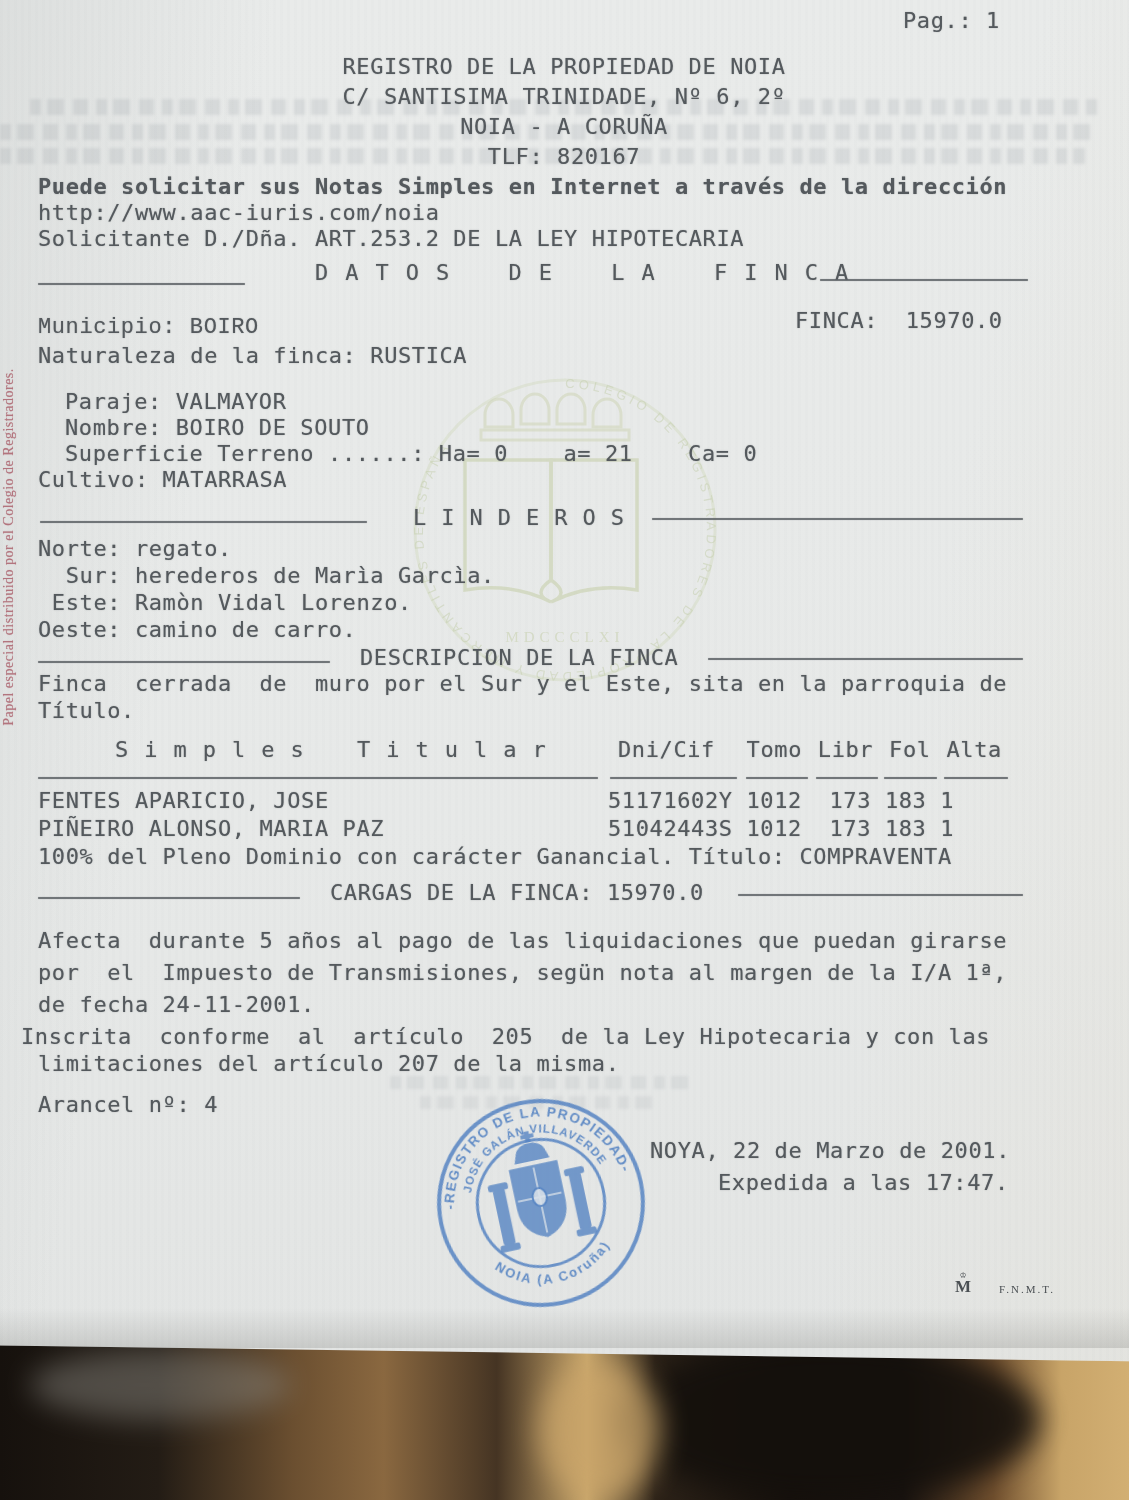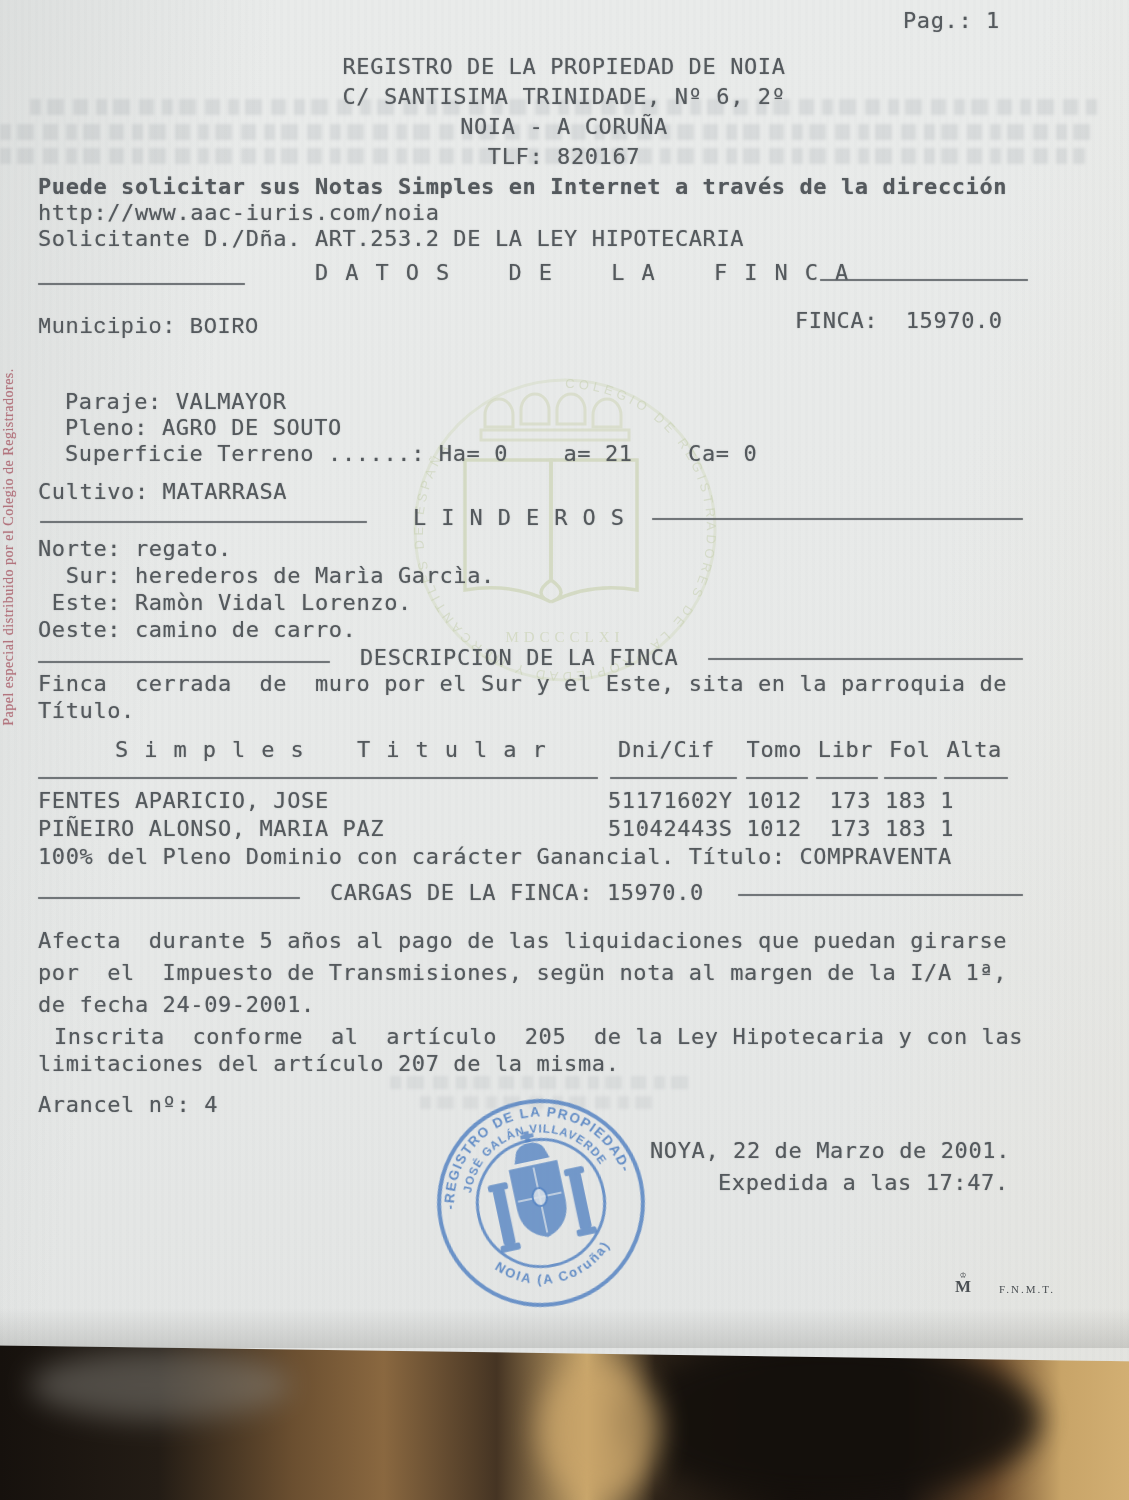--- a/index.html
+++ b/index.html
@@ -128,24 +128,25 @@
     <div class="t" style="left:38px;top:174px;font-weight:bold;">Puede solicitar sus Notas Simples en Internet a través de la dirección</div>
     <div class="t" style="left:38px;top:200px;">http://www.aac-iuris.com/noia</div>
     <div class="t" style="left:38px;top:226px;">Solicitante D./Dña. ART.253.2 DE LA LEY HIPOTECARIA</div>
 
     <div class="rule" style="left:38px;top:283px;width:207px;"></div>
     <div class="t sp17" style="left:267px;top:260px;margin-left:48px;">DATOS DE LA FINCA</div>
     <div class="rule" style="left:820px;top:279px;width:208px;"></div>
 
     <div class="t" style="left:795px;top:308px;">FINCA:  15970.0</div>
     <div class="t" style="left:38px;top:315px;font-family:Liberation Mono, monospace;">Municipio: BOIRO</div>
+    <div class="t" style="left:38px;top:343px;">Naturaleza de la finca: RUSTICA</div>
     <div class="t" style="left:65px;top:389px;">Paraje: VALMAYOR</div>
-    <div class="t" style="left:65px;top:415px;">Pleno: AGRO DE SOUTO</div>
+    <div class="t" style="left:65px;top:415px;">Nombre: BOIRO DE SOUTO</div>
     <div class="t" style="left:65px;top:441px;">Superficie Terreno ......: Ha= 0    a= 21    Ca= 0</div>
-    <div class="t" style="left:38px;top:467px;margin-top:12px;">Cultivo: MATARRASA</div>
+    <div class="t" style="left:38px;top:467px;">Cultivo: MATARRASA</div>
 
     <div class="rule" style="left:40px;top:521px;width:327px;"></div>
     <div class="t sp15" style="left:413px;top:505px;">LINDEROS</div>
     <div class="rule" style="left:652px;top:518px;width:371px;"></div>
 
     <div class="t" style="left:38px;top:536px;">Norte: regato.</div>
     <div class="t" style="left:38px;top:563px;">  Sur: herederos de Marìa Garcìa.</div>
     <div class="t" style="left:38px;top:590px;"> Este: Ramòn Vidal Lorenzo.</div>
     <div class="t" style="left:38px;top:617px;">Oeste: camino de carro.</div>
 
@@ -171,22 +172,22 @@
     <div class="t" style="left:38px;top:816px;">PIÑEIRO ALONSO, MARIA PAZ</div>
     <div class="t" style="left:608px;top:816px;">51042443S 1012  173 183 1</div>
     <div class="t" style="left:38px;top:844px;">100% del Pleno Dominio con carácter Ganancial. Título: COMPRAVENTA</div>
 
     <div class="rule" style="left:38px;top:897px;width:262px;"></div>
     <div class="t" style="left:330px;top:880px;">CARGAS DE LA FINCA: 15970.0</div>
     <div class="rule" style="left:738px;top:894px;width:285px;"></div>
 
     <div class="t" style="left:38px;top:928px;">Afecta  durante 5 años al pago de las liquidaciones que puedan girarse</div>
     <div class="t" style="left:38px;top:960px;">por  el  Impuesto de Transmisiones, segün nota al margen de la I/A 1ª,</div>
-    <div class="t" style="left:38px;top:992px;">de fecha 24-09-2001.</div>
-    <div class="t" style="left:54px;top:1024px;text-align:center;">Inscrita  conforme  al  artículo  205  de la Ley Hipotecaria y con las</div>
+    <div class="t" style="left:38px;top:992px;">de fecha 24-11-2001.</div>
+    <div class="t" style="left:21px;top:1024px;text-align:center;">Inscrita  conforme  al  artículo  205  de la Ley Hipotecaria y con las</div>
     <div class="t" style="left:38px;top:1051px;text-align:center;">limitaciones del artículo 207 de la misma.</div>
 
     <div class="t" style="left:38px;top:1092px;">Arancel nº: 4</div>
 
     <div class="t" style="left:650px;top:1138px;">NOYA, 22 de Marzo de 2001.</div>
     <div class="t" style="left:718px;top:1170px;">Expedida a las 17:47.</div>
 
     <svg class="stamp" viewBox="0 0 220 220">
       <defs>
         <path id="arcTop" d="M 24,110 A 86,86 0 0 1 196,110"></path>

